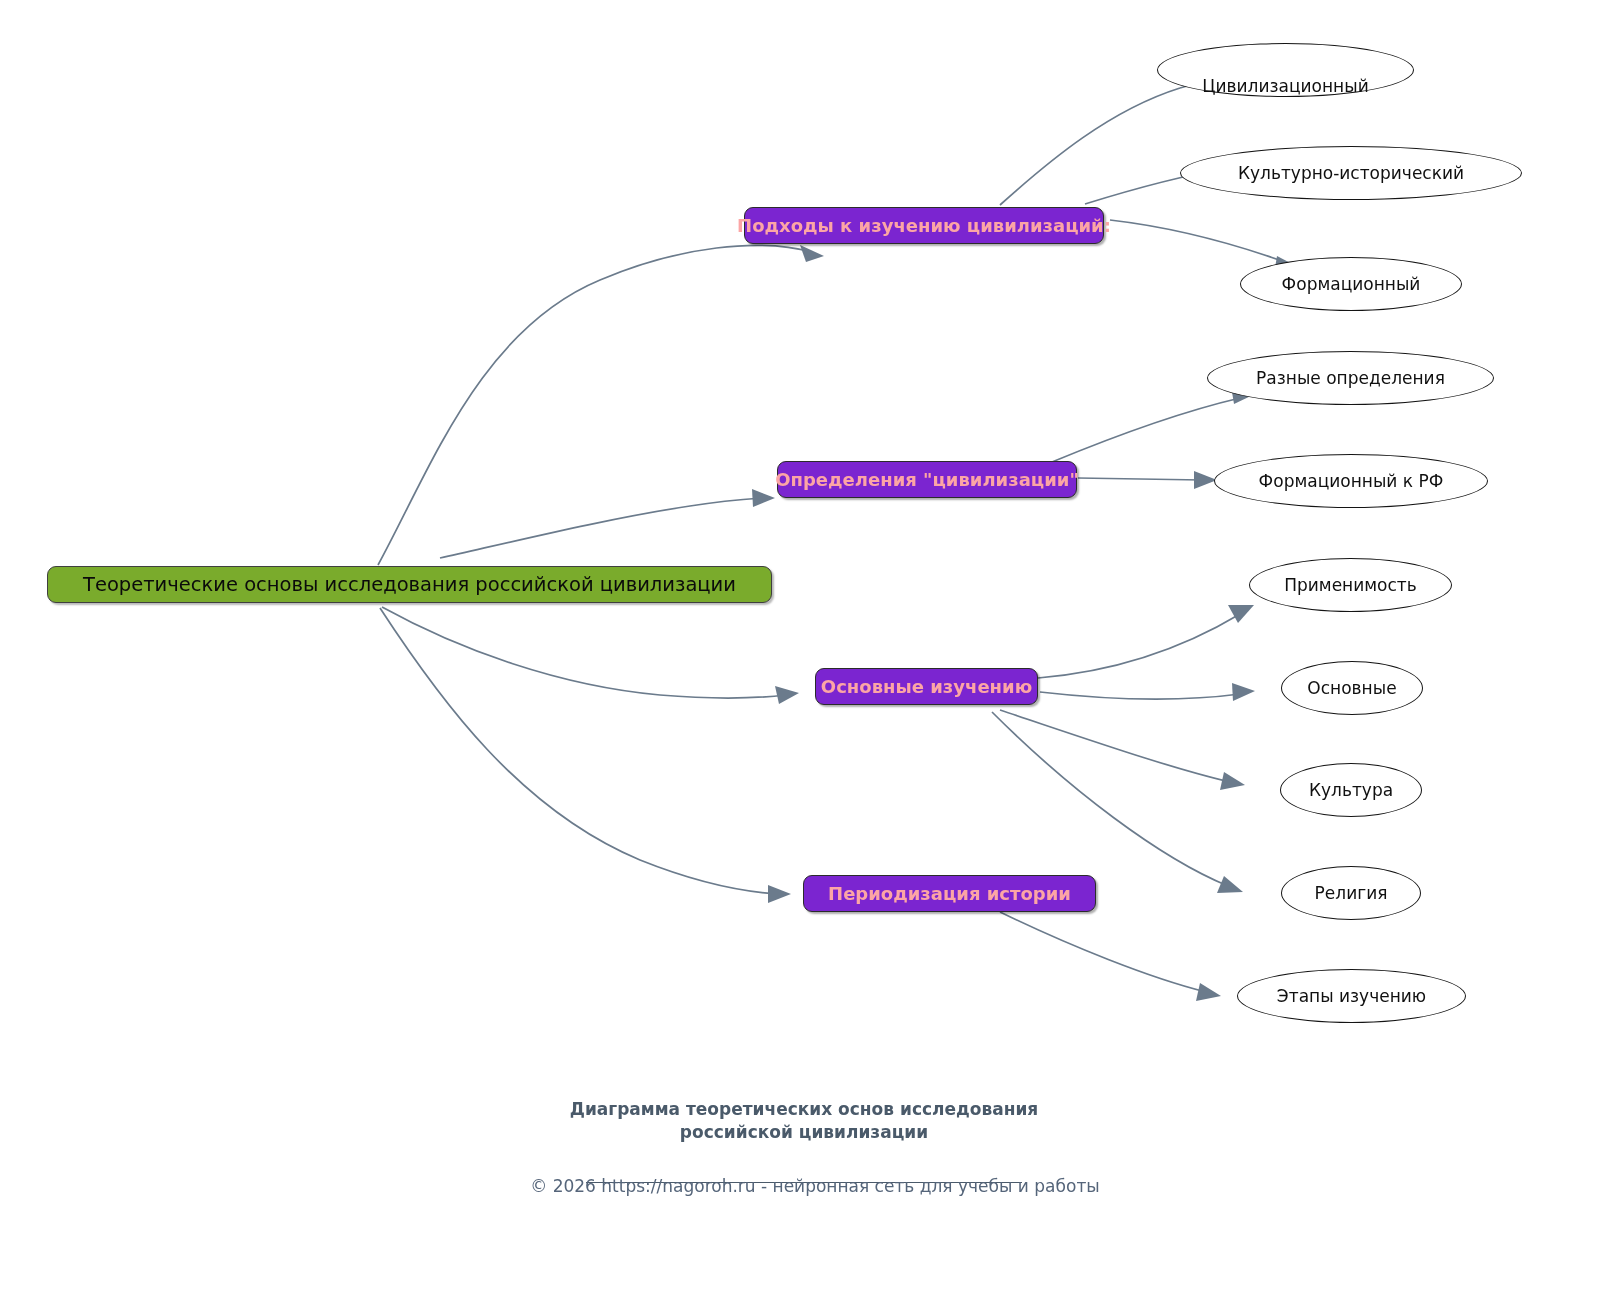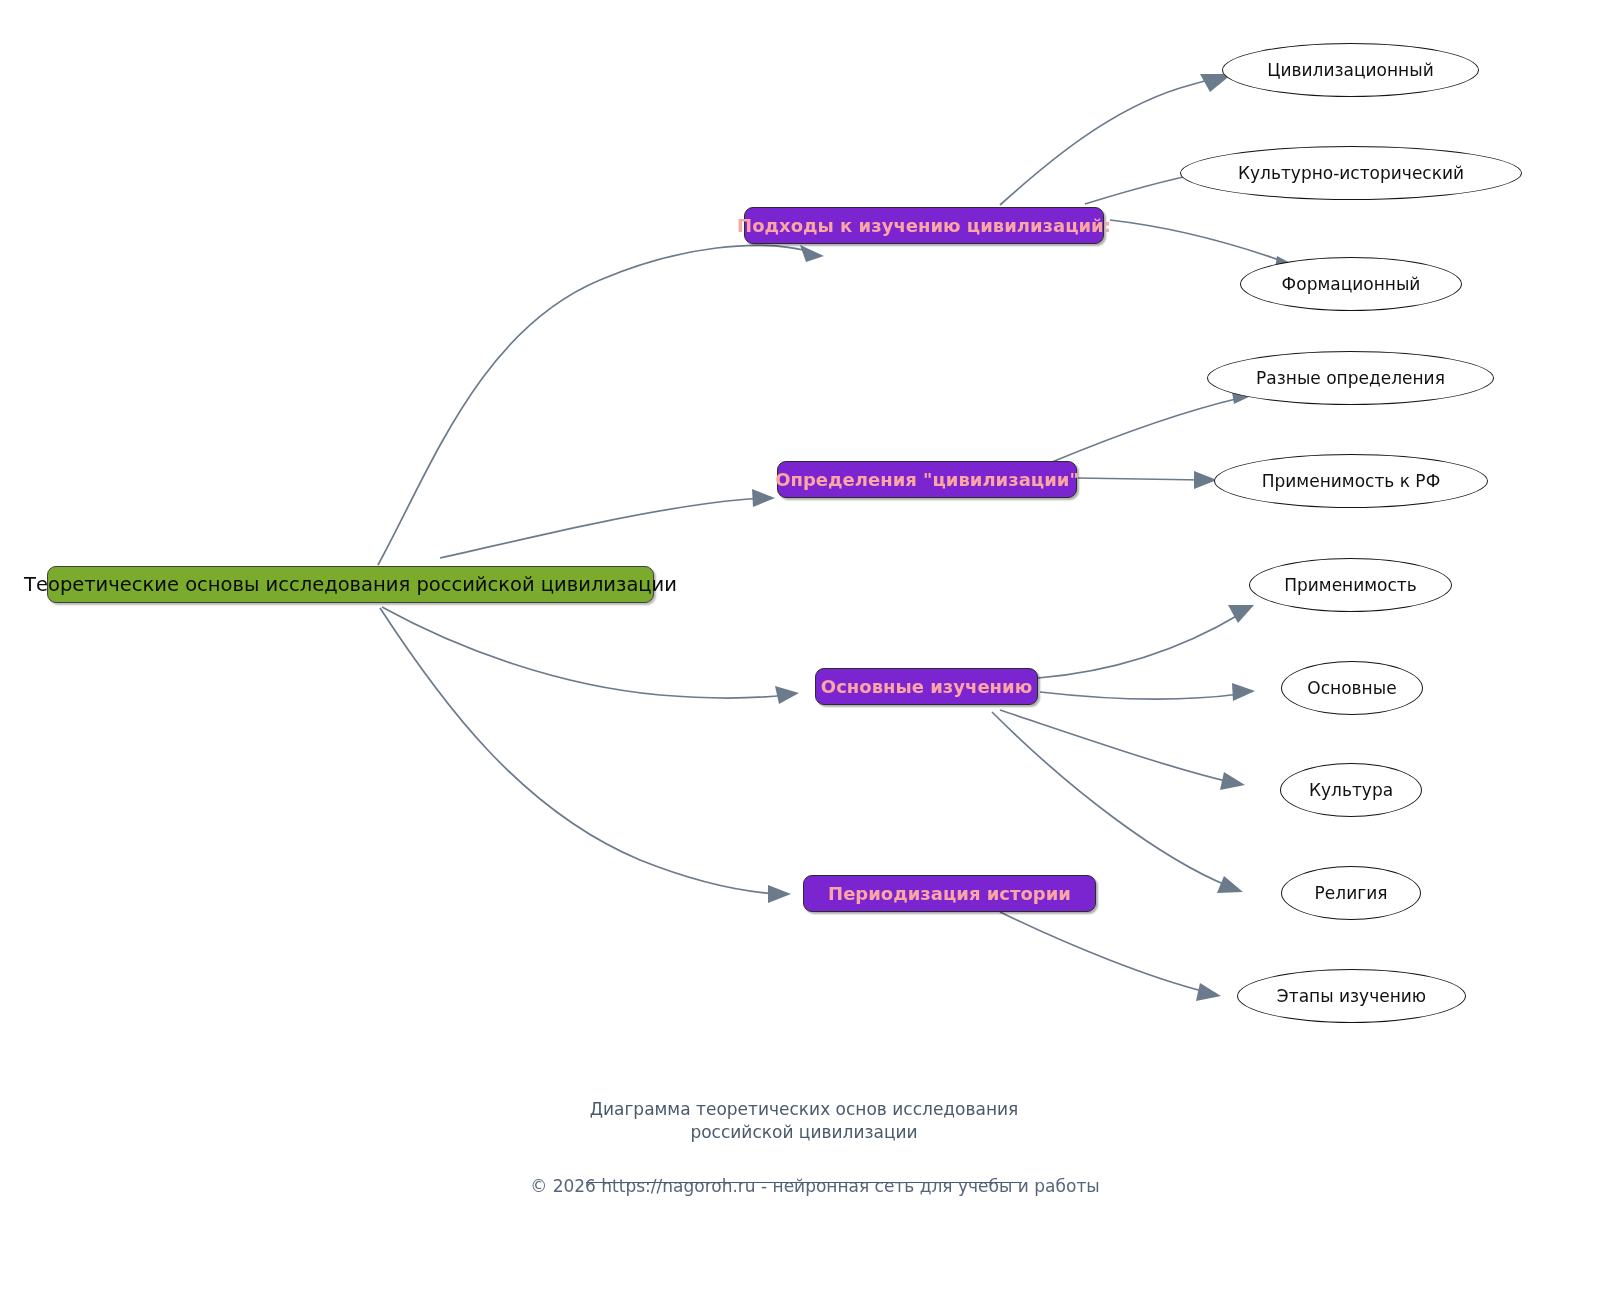--- a/index.html
+++ b/index.html
@@ -83,21 +83,21 @@
   .footer {
     position: absolute;
     left: 0;
     width: 1608px;
     text-align: center;
   }
   .footer-title {
     top: 1098px;
     color: #4a5a6a;
     font-size: 17px;
-    font-weight: normal;
+    font-weight: bold;
     line-height: 1.35;
   }
   .footer-divider {
     position: absolute;
     left: 586px;
     top: 1182px;
     width: 436px;
     height: 0;
     border-top: 1.5px solid #4a5a6a;
   }
@@ -179,50 +179,50 @@
       <path class="edge-path" d="M 992 712 C 1070 790 1160 858 1228 886"></path>
       <polygon class="arrow-head" points="1243,892 1224,876 1217,893"></polygon>
     </g>
 
     <g>
       <path class="edge-path" d="M 1000 912 C 1070 946 1150 978 1206 992"></path>
       <polygon class="arrow-head" points="1221,996 1200,983 1196,1001"></polygon>
     </g>
   </svg>
 
-  <div class="node node-root" style="left:47px; top:566px; width:607px; height:37px;">
+  <div class="node node-root" style="left:47px; top:566px; width:725px; height:37px;">
     <span>Теоретические основы исследования российской цивилизации</span>
   </div>
 
   <div class="node node-branch" style="left:744px; top:207px; width:360px; height:37px;">
     <span>Подходы к изучению цивилизаций:</span>
   </div>
 
-  <div class="node node-leaf" style="left:1222px; top:43px; width:257px; height:54px;">
+  <div class="node node-leaf" style="left:1157px; top:43px; width:257px; height:54px;align-items:flex-end;">
     <span>Цивилизационный</span>
   </div>
 
   <div class="node node-leaf" style="left:1240px; top:257px; width:222px; height:54px;">
     <span>Формационный</span>
   </div>
 
   <div class="node node-leaf" style="left:1180px; top:146px; width:342px; height:54px;">
     <span>Культурно-исторический</span>
   </div>
 
   <div class="node node-branch" style="left:777px; top:461px; width:300px; height:37px;">
     <span>Определения "цивилизации"</span>
   </div>
 
   <div class="node node-leaf" style="left:1207px; top:351px; width:287px; height:54px;">
     <span>Разные определения</span>
   </div>
 
   <div class="node node-leaf" style="left:1214px; top:454px; width:274px; height:54px;">
-    <span>Применимость к РФ</span>
+    <span>Формационный к РФ</span>
   </div>
 
   <div class="node node-branch" style="left:815px; top:668px; width:223px; height:37px;">
     <span>Основные изучению</span>
   </div>
 
   <div class="node node-leaf" style="left:1249px; top:558px; width:203px; height:54px;">
     <span>Применимость</span>
   </div>
 

